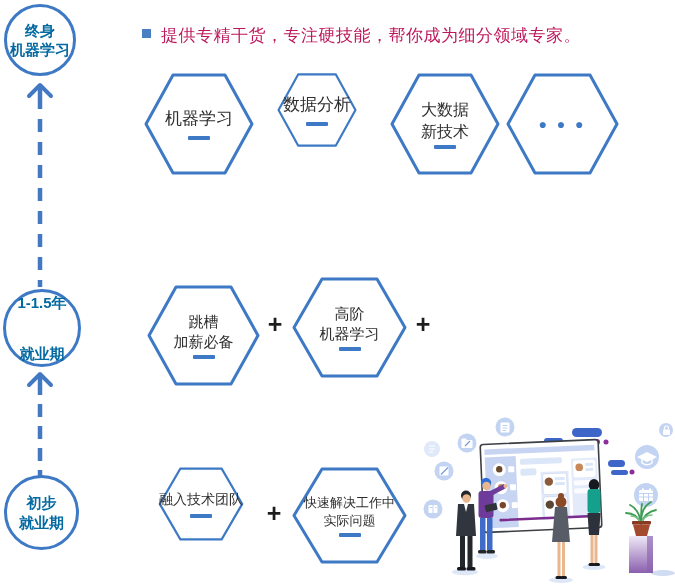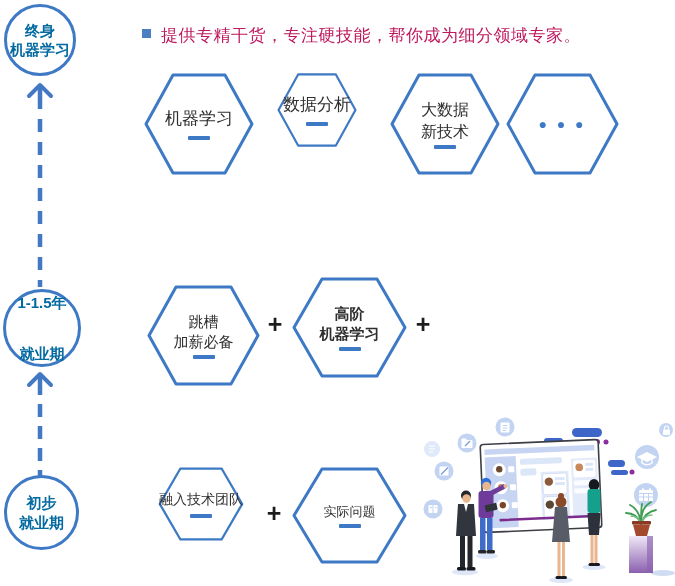--- a/index.html
+++ b/index.html
@@ -125,21 +125,21 @@
       </svg>
     <div class="hex-label fs15">
       <span>跳槽</span>
       <span>加薪必备</span>
       <span class="dash" style="margin-top:3px;"></span>
     </div>
   </div>
 
   <div class="plus" style="left:262px;top:309px;">+</div>
 
-  <div class="hex" style="left:292px;top:277px;width:115px;height:101px;font-weight:bold;">
+  <div class="hex" style="left:292px;top:277px;width:115px;height:101px;">
     <svg class="hexbg" viewBox="0 0 115 101">
         <polygon points="30,2 85,2 113,50.5 85,99 30,99 2,50.5"></polygon>
       </svg>
     <div class="hex-label fs15">
       <span>高阶</span>
       <span>机器学习</span>
       <span class="dash" style="margin-top:3px;"></span>
     </div>
   </div>
 
@@ -156,20 +156,21 @@
     </div>
   </div>
 
   <div class="plus" style="left:261px;top:498px;">+</div>
 
   <div class="hex" style="left:292px;top:467px;width:115px;height:97px;">
     <svg class="hexbg" viewBox="0 0 115 97">
         <polygon points="30,2 85,2 113,48.5 85,95 30,95 2,48.5"></polygon>
       </svg>
     <div class="hex-label fs13">
+      <span>快速解决工作中</span>
       <span>实际问题</span>
       <span class="dash" style="margin-top:3px;"></span>
     </div>
   </div>
 
   <svg class="illu" width="255" height="174" viewBox="0 0 255 174">
     <defs>
       <linearGradient id="ped" x1="0" y1="0" x2="0" y2="1">
         <stop offset="0" stop-color="#efe8f7"></stop>
           <stop offset="1" stop-color="#8a5fae"></stop>

